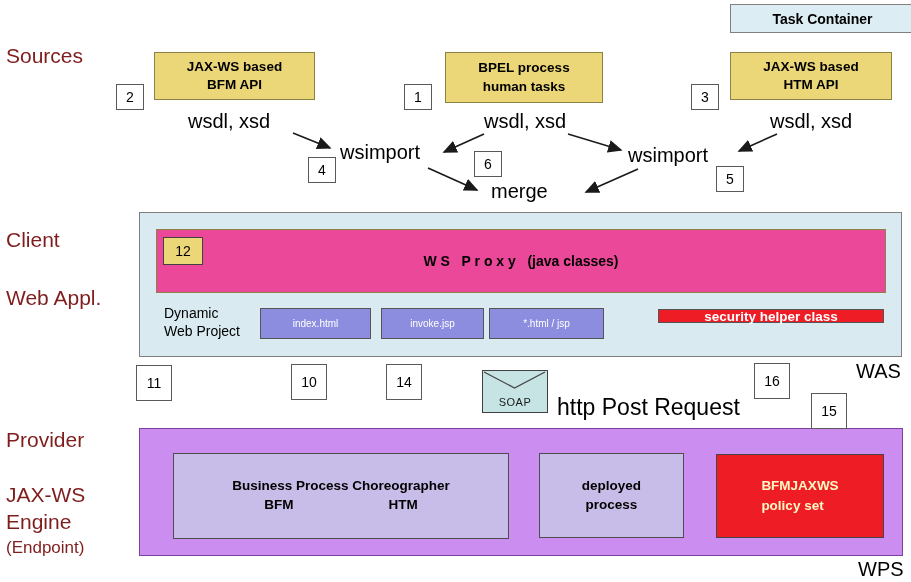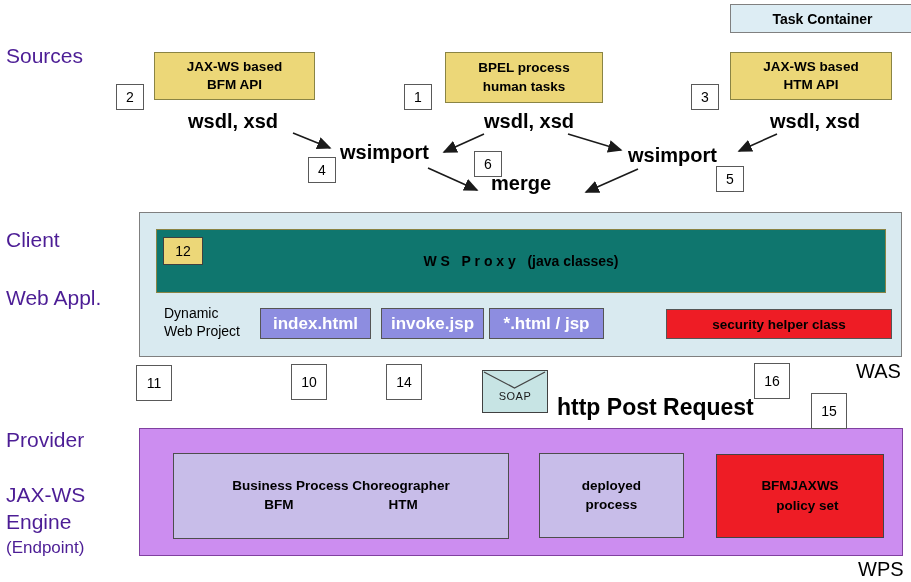--- a/index.html
+++ b/index.html
@@ -3,90 +3,90 @@
 <meta charset="utf-8">
 <style>
   * { margin:0; padding:0; box-sizing:border-box; }
   body { background:#ffffff; font-family:"Liberation Sans", sans-serif; }
   .canvas {
     position:relative; width:911px; height:582px; background:#ffffff;
     overflow:hidden; color:#000;
   }
   .arrows { position:absolute; left:0; top:0; width:911px; height:582px; pointer-events:none; z-index:3; }
 
-  .side-label { position:absolute; font-size:21px; color:#4c1d95; white-space:nowrap; z-index:2; }
+  .side-label { position:absolute; font-size:21px; color:#7f1d1d; white-space:nowrap; z-index:2; }
   .side-label.small { font-size:17px; }
 
   .hdr-box {
     position:absolute; background:#ddedf4; border:1px solid #808080;
     display:flex; align-items:center; justify-content:center;
     font-weight:bold; font-size:14px; z-index:2;
   }
   .api-box {
     position:absolute; background:#ecd778; border:1px solid #8a8444;
     display:flex; align-items:center; justify-content:center; text-align:center;
     font-weight:bold; font-size:13.5px; line-height:1.35; white-space:pre-wrap; z-index:2;
   }
-  .flow-text { position:absolute; font-size:20px; white-space:nowrap; z-index:2;font-weight:bold; }
+  .flow-text { position:absolute; font-size:20px; white-space:nowrap; z-index:2; }
 
   .marker {
     position:absolute; background:#ffffff; border:1.5px solid #595959;
     display:flex; align-items:center; justify-content:center;
     font-size:14px; z-index:4; width:28px; height:26px;
   }
   .marker.wide { width:36px; height:36px; }
   .marker.onyellow { background:#ecd778; border:1px solid #404040; width:40px; height:28px; }
 
   .mid-container {
     position:absolute; left:139px; top:212px; width:763px; height:145px;
     background:#d9eaf0; border:1px solid #7f7f7f; z-index:1;
   }
   .proxy-box {
     position:absolute; left:16px; top:16px; width:730px; height:64px;
-    background:#0f766e; border:1px solid #8a8444;
+    background:#ec4899; border:1px solid #8a8444;
     display:flex; align-items:center; justify-content:center;
     font-weight:bold; font-size:14px; white-space:pre-wrap;
   }
   .dwp-label { position:absolute; left:24px; top:92px; font-size:14px; line-height:1.25; white-space:pre-wrap; }
   .jsp-box {
     position:absolute; top:95px; height:31px; background:#8d8de0; border:1px solid #555555;
     display:flex; align-items:center; justify-content:center;
-    color:#ffffff; font-weight:bold; font-size:17px;
+    color:#ffffff; font-weight:normal; font-size:10px;
   }
   .sec-box {
-    position:absolute; left:518px; top:96px; width:226px; height:30px;
+    position:absolute; left:518px; top:96px; width:226px; height:14px;
     background:#ee1c25; border:1px solid #555555;
     display:flex; align-items:center; justify-content:center;
-    color:#000000; font-weight:bold; font-size:13.5px;margin-left:8px;
+    color:#ffffff; font-weight:bold; font-size:13.5px;
   }
   .corner-label { position:absolute; font-size:20px; color:#000; z-index:2; white-space:nowrap; }
 
   .envelope {
     position:absolute; left:482px; top:370px; width:66px; height:43px;
     background:#c7e4e4; border:1.5px solid #404040; z-index:2;
     display:flex; align-items:flex-end; justify-content:center;
   }
   .envelope .flap { position:absolute; left:0; top:0; }
-  .envelope .soap-text { font-size:11px; color:#1a1a1a; padding-bottom:10px; letter-spacing:0.5px; }
+  .envelope .soap-text { font-size:11px; color:#1a1a1a; padding-bottom:4px; letter-spacing:0.5px; }
 
   .bottom-container {
     position:absolute; left:139px; top:428px; width:764px; height:128px;
     background:#cc8df0; border:1px solid #8040a0; z-index:1;
   }
   .inner-box {
     position:absolute; background:#c8bde9; border:1px solid #4d4d4d;
     display:flex; flex-direction:column; align-items:center; justify-content:center;
     font-weight:bold; font-size:13.5px; text-align:center; line-height:1.4; white-space:pre-wrap;
   }
   .bpc-line2 { display:flex; justify-content:center; gap:95px; }
   .policy-box {
     position:absolute; left:576px; top:25px; width:168px; height:84px;
     background:#ee1c25; border:1px solid #444444;
     display:flex; align-items:center; justify-content:center;
-    color:#000000; font-weight:bold; font-size:13.5px; text-align:right;
+    color:#fef9c3; font-weight:bold; font-size:13.5px; text-align:left;
     line-height:1.5; white-space:pre-wrap;
   }
 </style>
 </head>
 <body>
 
 <div class="canvas">
 
   <svg class="arrows" viewBox="0 0 911 582">
     <defs>
@@ -119,21 +119,21 @@
   <div class="api-box" style="left:445px;top:52px;width:158px;height:51px">BPEL process
 human tasks</div>
   <div class="api-box" style="left:730px;top:52px;width:162px;height:48px">JAX-WS based
 HTM API</div>
 
   <div class="flow-text" style="left:188px;top:110px">wsdl, xsd</div>
   <div class="flow-text" style="left:484px;top:110px">wsdl, xsd</div>
   <div class="flow-text" style="left:770px;top:110px">wsdl, xsd</div>
   <div class="flow-text" style="left:340px;top:141px">wsimport</div>
   <div class="flow-text" style="left:628px;top:144px">wsimport</div>
-  <div class="flow-text" style="left:491px;top:172px">merge</div>
+  <div class="flow-text" style="left:491px;top:180px">merge</div>
 
   <div class="marker" style="left:116px;top:84px">2</div>
   <div class="marker" style="left:404px;top:84px">1</div>
   <div class="marker" style="left:691px;top:84px">3</div>
   <div class="marker" style="left:308px;top:157px">4</div>
   <div class="marker" style="left:474px;top:151px">6</div>
   <div class="marker" style="left:716px;top:166px">5</div>
   <div class="marker onyellow" style="left:163px;top:237px">12</div>
   <div class="marker wide" style="left:136px;top:365px">11</div>
   <div class="marker wide" style="left:291px;top:364px">10</div>

